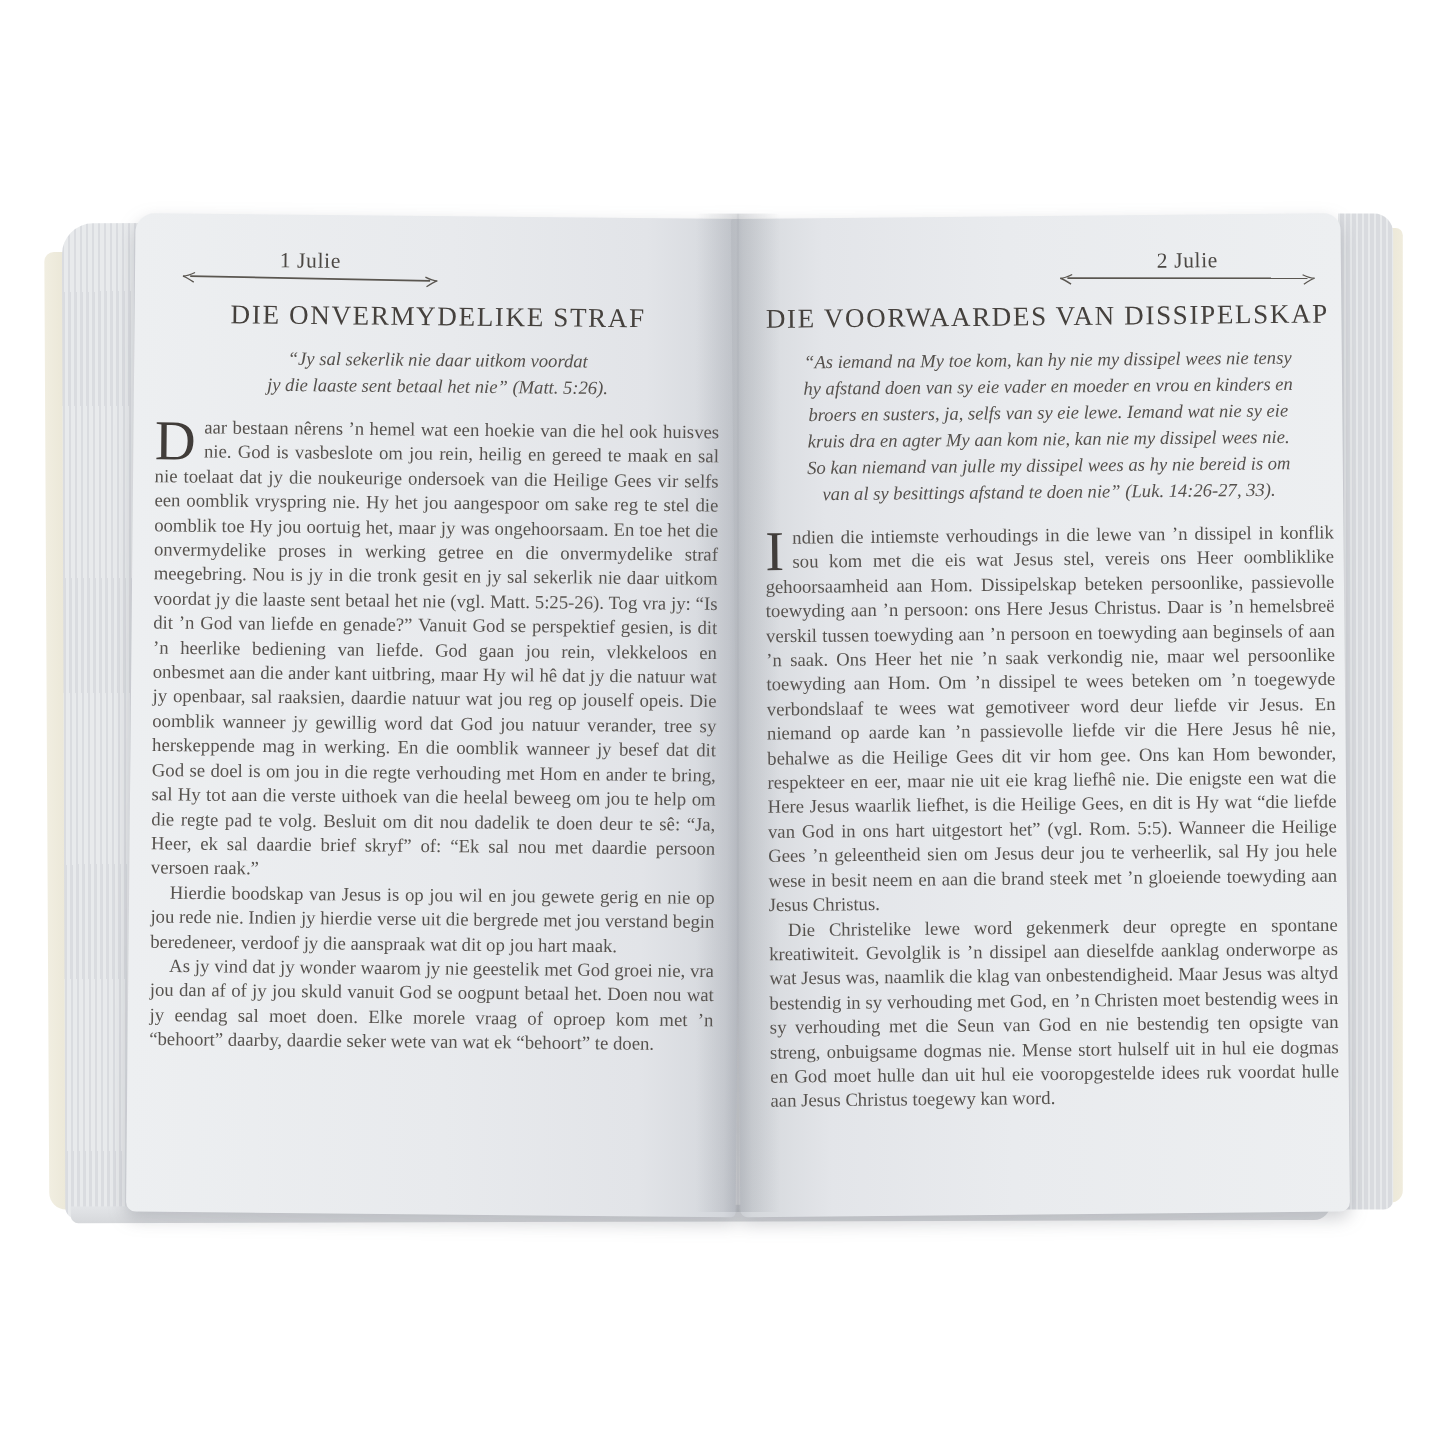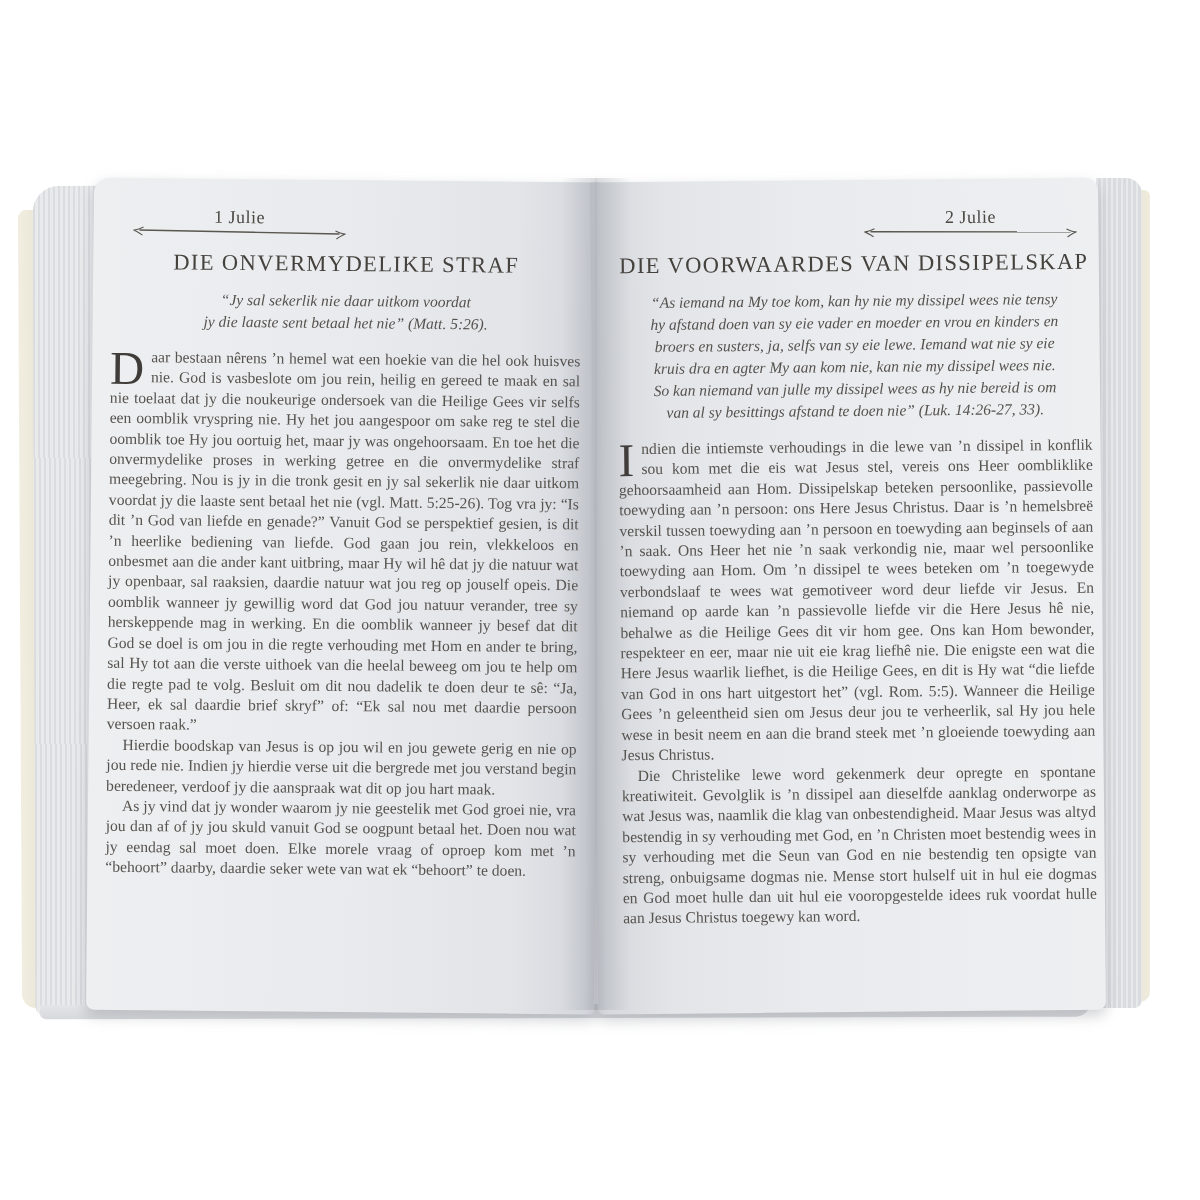--- a/index.html
+++ b/index.html
@@ -2,21 +2,21 @@
 <html><head>
 <meta charset="utf-8">
 <style>
   html,body{margin:0;padding:0;}
   body{
     width:1200px;height:1200px;background:#ffffff;
     font-family:"Liberation Serif","DejaVu Serif",serif;
     position:relative;overflow:hidden;
   }
   .book{
-    position:absolute;left:18px;top:172px;width:1132px;height:846px;
+    position:absolute;left:37px;top:172px;width:1132px;height:846px;
   }
   
   .cover-left{
     position:absolute;left:2px;top:38px;bottom:10px;width:22px;
     background:linear-gradient(to right,#f1eee1,#e9e5d4);
     border-radius:8px 0 0 14px;
     transform:rotate(-0.3deg);
   }
   .cover-right{
     position:absolute;right:0;top:18px;bottom:16px;width:14px;

